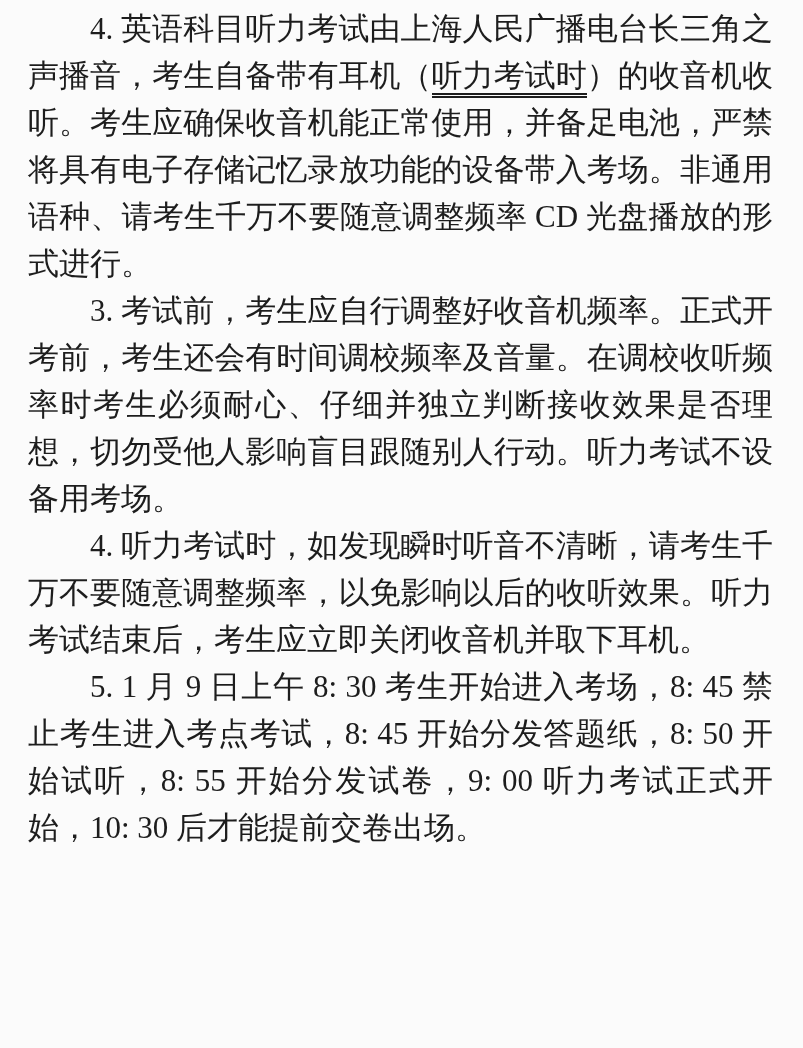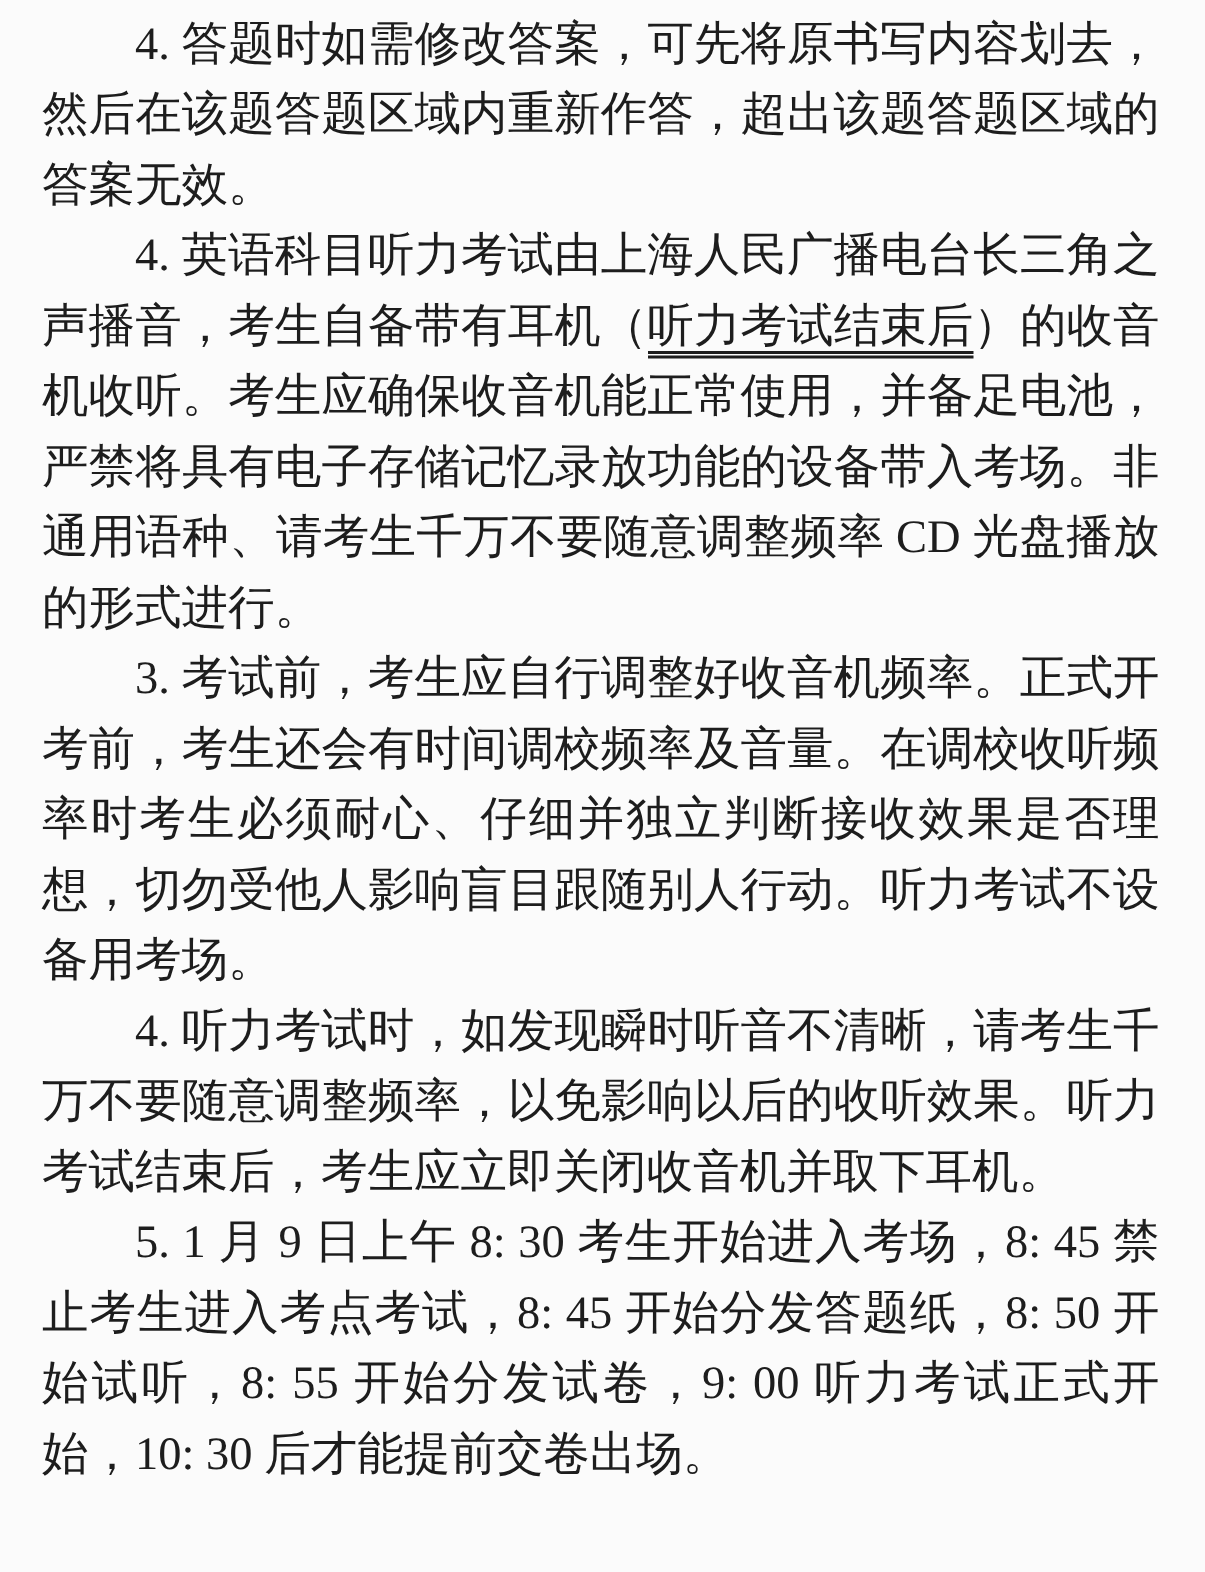--- a/index.html
+++ b/index.html
@@ -31,24 +31,23 @@
   }
   .dbl-underline {
     border-bottom: 5px double #1d1d1d;
     padding-bottom: 0;
   }
 </style>
 </head>
 <body>
 
 <div class="page">
-  <p class="para">4. 答题时如需修改答案，可先将原书写内容划去，然后在该题答题区域内重新作答，超出该题答题区域的答案无效。</p>
 
 
-  <p class="para"><span>4. 英语科目听力考试由上海人民广播电台长三角之声播音，考生自备带有耳机（</span><span class="dbl-underline">听力考试结束后</span><span>）的收音机收听。考生应确保收音机能正常使用，并备足电池，严禁将具有电子存储记忆录放功能的设备带入考场。非通用语种、请考生千万不要随意调整频率 CD 光盘播放的形式进行。</span></p>
+  <p class="para"><span>4. 英语科目听力考试由上海人民广播电台长三角之声播音，考生自备带有耳机（</span><span class="dbl-underline">听力考试时</span><span>）的收音机收听。考生应确保收音机能正常使用，并备足电池，严禁将具有电子存储记忆录放功能的设备带入考场。非通用语种、请考生千万不要随意调整频率 CD 光盘播放的形式进行。</span></p>
 
 
   <p class="para">3. 考试前，考生应自行调整好收音机频率。正式开考前，考生还会有时间调校频率及音量。在调校收听频率时考生必须耐心、仔细并独立判断接收效果是否理想，切勿受他人影响盲目跟随别人行动。听力考试不设备用考场。</p>
 
   <p class="para">4. 听力考试时，如发现瞬时听音不清晰，请考生千万不要随意调整频率，以免影响以后的收听效果。听力考试结束后，考生应立即关闭收音机并取下耳机。</p>
 
   <p class="para">5. 1 月 9 日上午 8: 30 考生开始进入考场，8: 45 禁止考生进入考点考试，8: 45 开始分发答题纸，8: 50 开始试听，8: 55 开始分发试卷，9: 00 听力考试正式开始，10: 30 后才能提前交卷出场。</p>
 </div>
 
 </body></html>

